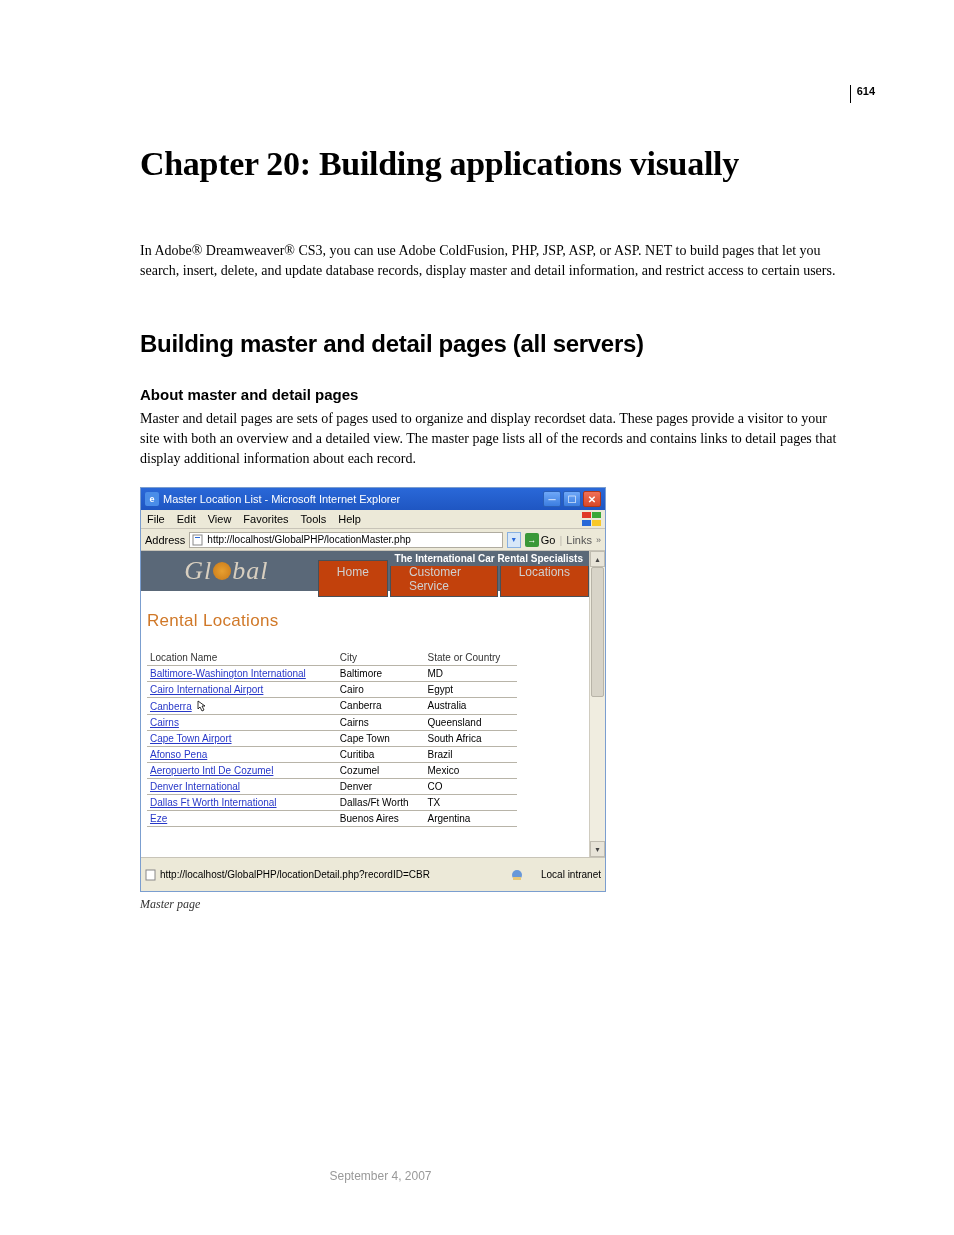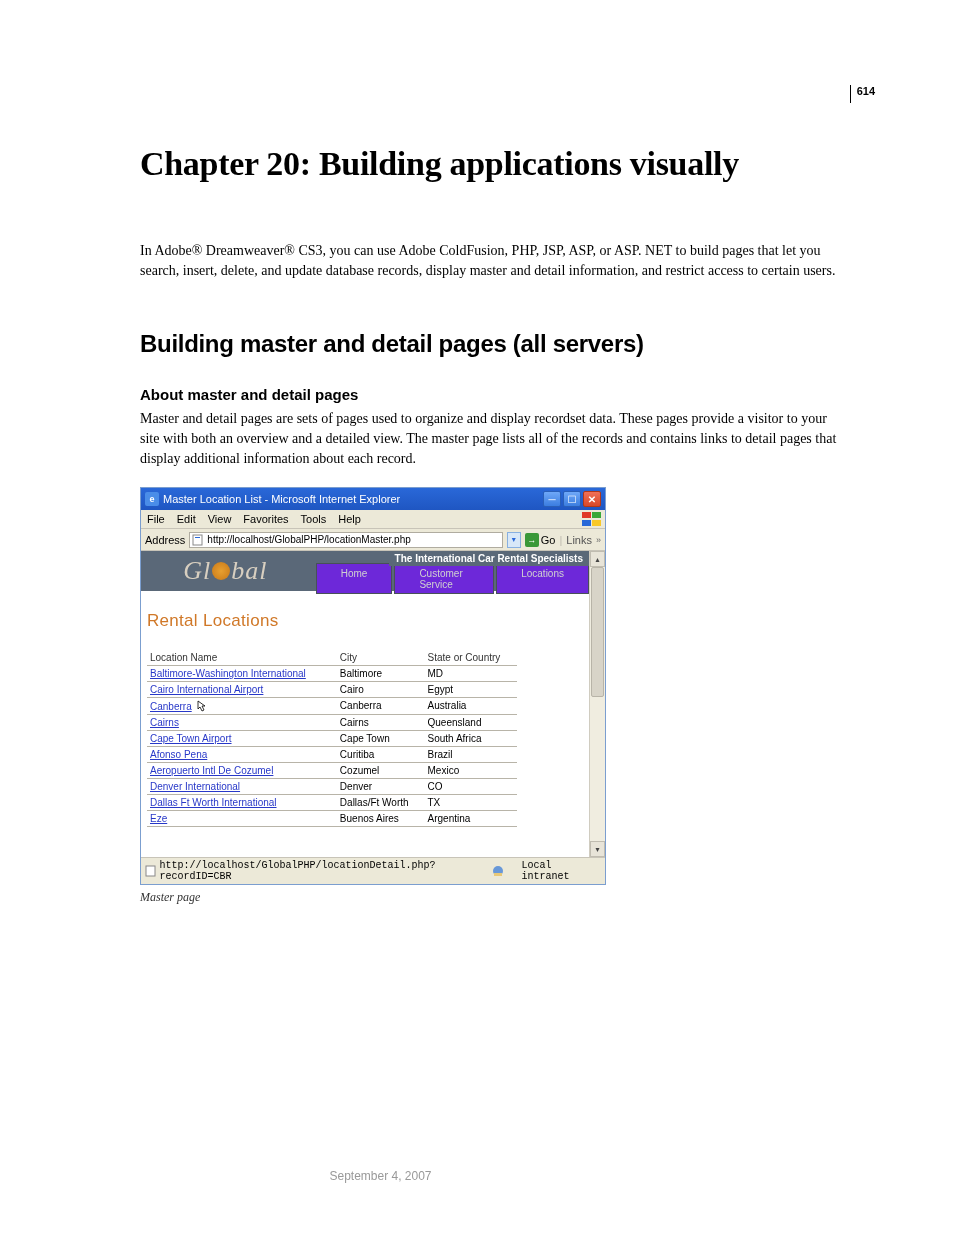--- a/index.html
+++ b/index.html
@@ -37,30 +37,30 @@
   .sb-btn { height: 16px; background: #e8e4d8; border: 1px solid #c0bcb0; display: flex; align-items: center; justify-content: center; font-size: 8px; color: #444; }
   .sb-track { flex: 1; position: relative; }
   .sb-thumb { position: absolute; top: 0; left: 1px; right: 1px; height: 130px; background: #d8d4c8; border: 1px solid #b8b4a8; border-radius: 2px; }
   .banner { background: #5a6878; height: 40px; display: flex; align-items: center; }
   .banner-tag { position: absolute; top: 0; right: 16px; background: #5a6878; color: #fff; font-family: Arial, sans-serif; font-size: 10px; font-weight: bold; padding: 2px 6px; }
   .logo-wrap { width: 187px; display: flex; align-items: center; justify-content: center; }
   .logo { font-family: Georgia, serif; font-size: 26px; color: #d8cfc0; letter-spacing: 1px; display: flex; align-items: center; font-style: italic; }
   .logo-sun { display: inline-flex; width: 18px; height: 18px; position: relative; margin: 0 1px; }
   .logo-sun::before { content: ''; position: absolute; inset: 0; border-radius: 50%; background: radial-gradient(#e8a030, #c87818); }
   .nav-tabs { display: flex; gap: 2px; margin-left: 6px; margin-top: 14px; }
-  .nav-tab { background: #6d28d9; border: 1px solid #485058; color: #d0d0d0; font-family: Tahoma, Arial, sans-serif; font-size: 10px; padding: 4px 24px 3px; }
+  .nav-tab { background: #c2410c; border: 1px solid #485058; color: #d0d0d0; font-family: Tahoma, Arial, sans-serif; font-size: 12px; padding: 4px 18px 3px; }
   .page-body { padding: 20px 6px 6px 6px; font-family: Verdana, Arial, sans-serif; }
   .page-h { color: #d07828; font-size: 17px; font-weight: normal; margin-bottom: 18px; letter-spacing: 0.3px; }
   table.data { border-collapse: collapse; font-size: 10px; width: 370px; }
   table.data td { border-bottom: 1px solid #b8b4a8; padding: 2px 3px; height: 16px; vertical-align: middle; white-space: nowrap; }
   table.data thead td { border-bottom: 1px solid #b8b4a8; color: #333; }
   .loc-link { color: #2838c8; text-decoration: underline; }
   .cursor-ptr { display: inline-block; width: 14px; height: 14px; position: relative; margin-left: 2px; margin-bottom: -4px; }
   .cursor-ptr svg { position: absolute; top: 0; left: 0; }
-  .statusbar { background: #ece9d8; height: 27px; display: flex; align-items: center; padding: 0 4px; font-family: Liberation Mono, monospace; font-size: 10px; justify-content: space-between; border-top: 1px solid #c8c4b8; }
+  .statusbar { background: #ece9d8; height: 34px; display: flex; align-items: center; padding: 0 4px; font-family: Liberation Sans, sans-serif; font-size: 10px; justify-content: space-between; border-top: 1px solid #c8c4b8; }
   .status-left { display: flex; align-items: center; gap: 3px; }
   .status-right { display: flex; align-items: center; gap: 18px; }
   .zone-icon { width: 12px; height: 12px; }
   .caption { font-family: 'Minion Pro', Georgia, serif; font-style: italic; font-size: 12px; color: #333; margin-top: 5px; }
   .footer-date { position: absolute; bottom: 52px; left: 0; width: 761px; text-align: center; font-family: Arial, sans-serif; font-size: 12px; color: #999; }
 </style>
 </head>
 <body>
 
 <div class="page-num">

